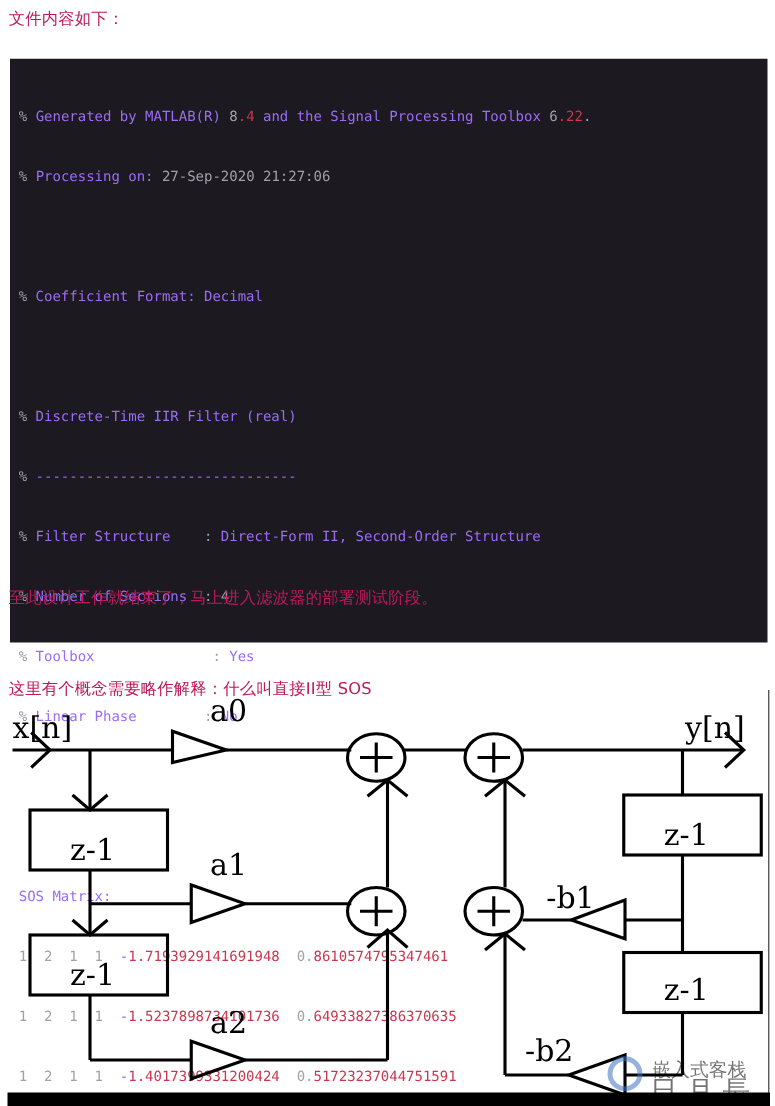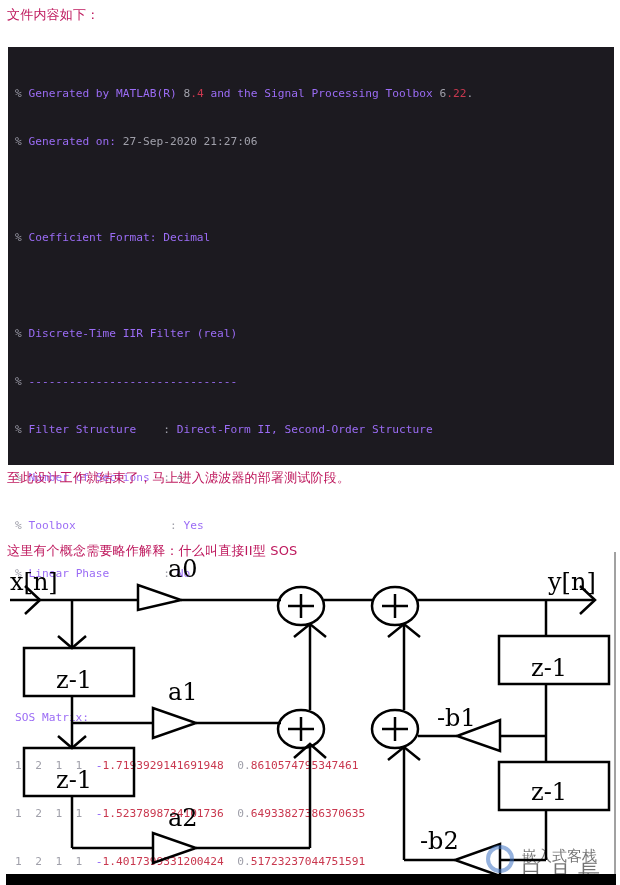--- a/index.html
+++ b/index.html
@@ -3,21 +3,21 @@
   <meta charset="utf-8">
   <style>
     html, body { margin: 0; padding: 0; background: #ffffff; }
     body { width: 620px; height: 885px; position: relative; overflow: hidden;
            font-family: "DejaVu Sans", "Liberation Sans", sans-serif; color: #333; }
     .para { position: absolute; left: 7px; font-size: 13px; color: #be185d; letter-spacing: 0.2px; }
     #p1 { top: 6px; }
     #p2 { top: 469px; }
     #p3 { top: 542px; }
     .code {
-      position: absolute; left: 8px; top: 47px; width: 606px; height: 418px;
+      position: absolute; left: 8px; top: 47px; width: 606px; height: 467px;
       background: #1c1a20; box-sizing: border-box; padding: 7px 0 0 7px;
       font-family: "DejaVu Sans Mono", "Liberation Mono", monospace;
       font-size: 11.2px; line-height: 16px; white-space: pre; color: #a9a9b3;
     }
     .code .line { height: 16px; }
     .c-cm { color: #9b6cf5; }
     .c-pct { color: #9a9aa6; }
     .c-num { color: #c9384f; }
     .c-gray { color: #a0a0aa; }
     .c-neg { color: #8a5cf5; }
@@ -26,21 +26,21 @@
     .diagram { position: absolute; left: 0; top: 548px; width: 620px; height: 337px; }
     .diagram text { font-family: "DejaVu Serif", "Liberation Serif", serif; fill: #000; }
   </style>
 </head>
 <body>
 
 <div id="p1" class="para">文件内容如下：</div>
 
 <div class="code">
   <div class="line"><span class="c-pct">%</span> <span class="c-cm">Generated by MATLAB(R) </span><span class="c-gray">8</span><span class="c-num">.4</span><span class="c-cm"> and the Signal Processing Toolbox </span><span class="c-gray">6</span><span class="c-num">.22</span><span class="c-dot">.</span></div>
-  <div class="line"><span class="c-pct">%</span> <span class="c-cm">Generated on: </span><span class="c-gray">27-Sep-2020 21:27:06</span></div>
+  <div class="line"><span class="c-pct">%</span> <span class="c-cm">Processing on: </span><span class="c-gray">27-Sep-2020 21:27:06</span></div>
   <div class="line"></div>
   <div class="line"><span class="c-pct">%</span><span class="c-cm"> Coefficient Format: Decimal</span></div>
   <div class="line"></div>
   <div class="line"><span class="c-pct">%</span><span class="c-cm"> Discrete-Time IIR Filter (real)</span></div>
   <div class="line"><span class="c-pct">%</span><span class="c-cm"> -------------------------------</span></div>
   <div class="line"><span class="c-pct">%</span><span class="c-cm"> Filter Structure    </span><span class="c-gray">: </span><span class="c-cm">Direct-Form II, Second-Order Structure</span></div>
   <div class="line"><span class="c-pct">%</span><span class="c-cm"> Number of Sections  </span><span class="c-gray">: 4</span></div>
   <div class="line"><span class="c-pct">%</span><span class="c-cm"> Toolbox              </span><span class="c-gray">: </span><span class="c-cm">Yes</span></div>
   <div class="line"><span class="c-pct">%</span><span class="c-cm"> Linear Phase        </span><span class="c-gray">: </span><span class="c-cm">No</span></div>
   <div class="line"></div>

